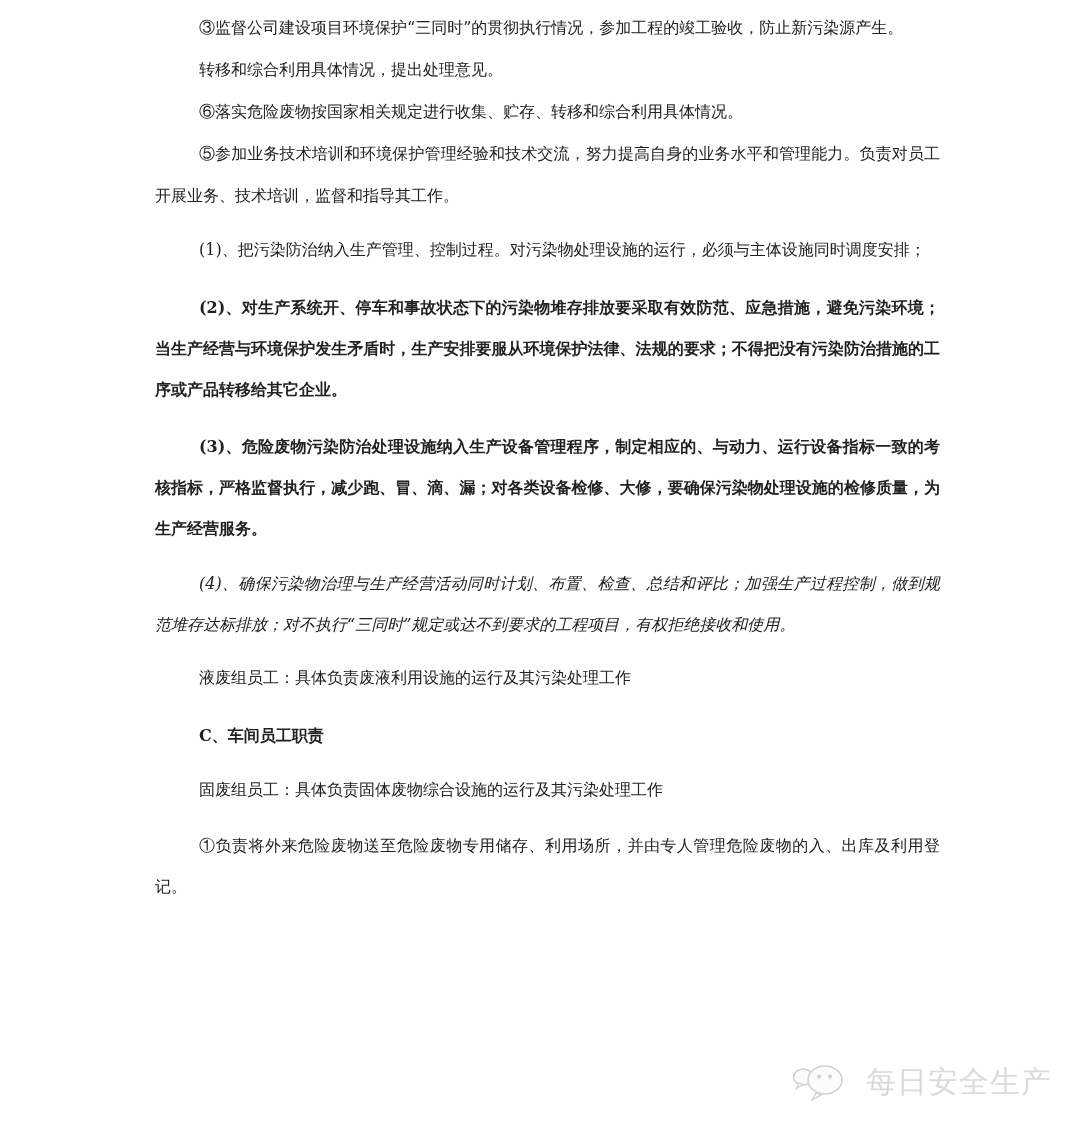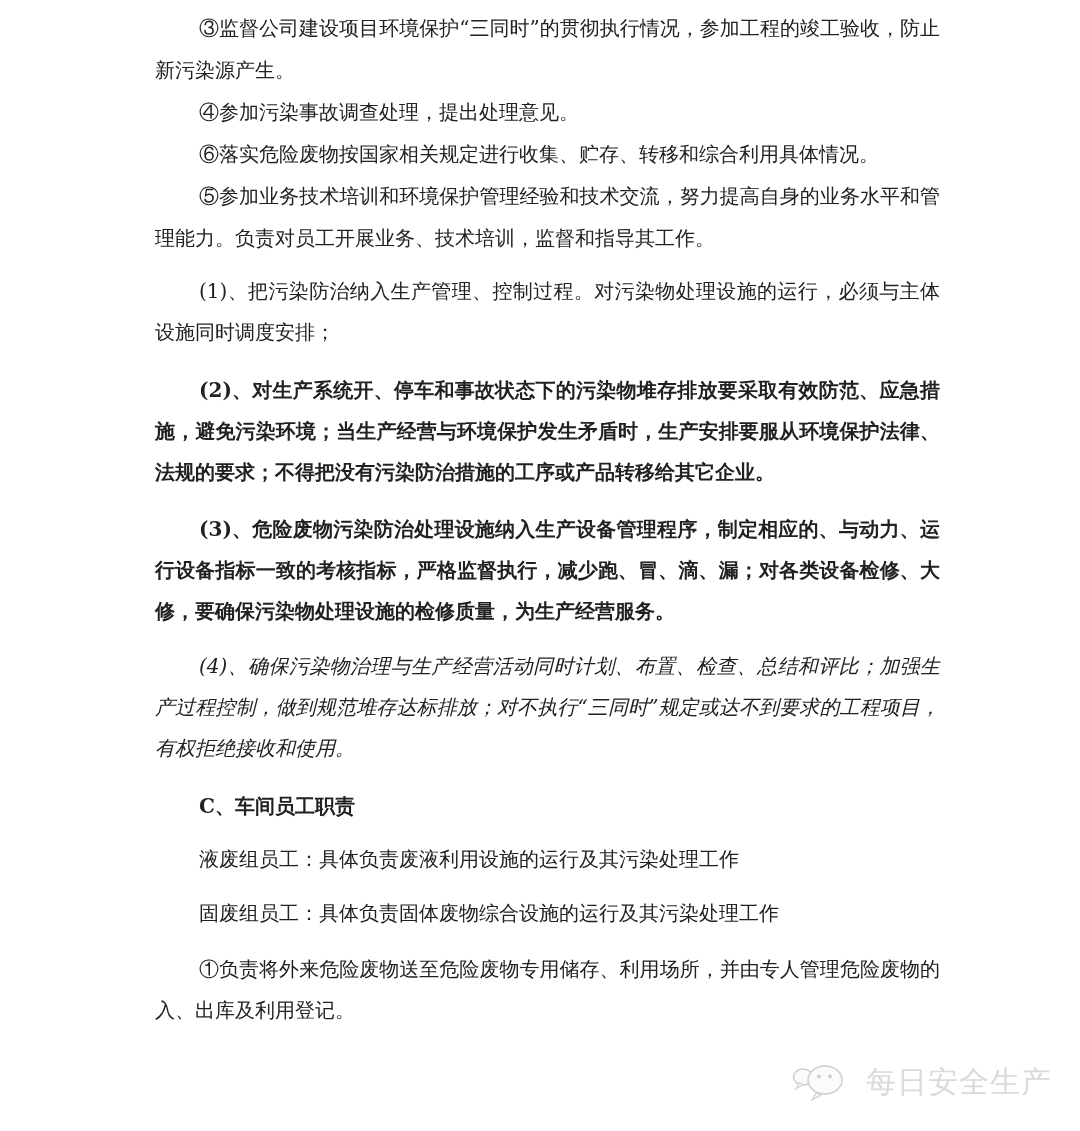--- a/index.html
+++ b/index.html
@@ -13,21 +13,21 @@
     position: relative;
     overflow: hidden;
     font-family: "DejaVu Serif", "Liberation Serif", serif;
     color: #212121;
   }
   .doc {
     padding: 7px 140px 0 155px;
   }
   .doc p {
     margin: 0;
-    font-size: 20px;
+    font-size: 16px;
     line-height: 42px;
     text-indent: 44px;
     text-align: justify;
   }
   
   .doc p.sp { line-height: 41px; }
   .mt8  { margin-top: 8px  !important; }
   .mt12 { margin-top: 12px !important; }
   .mt13 { margin-top: 13px !important; }
   .mt14 { margin-top: 14px !important; font-style: italic; }
@@ -51,29 +51,29 @@
     text-shadow: 1px 1px 0 #ffffff;
     white-space: nowrap;
   }
   .wm-icon { display: block; }
 </style>
 </head>
 <body>
 
 <div class="doc">
   <p>③监督公司建设项目环境保护“三同时”的贯彻执行情况，参加工程的竣工验收，防止新污染源产生。</p>
-  <p>④参加污染事故调查处理，提出处理意见。</p>
+  <p>转移和综合利用具体情况，提出处理意见。</p>
   <p>⑥落实危险废物按国家相关规定进行收集、贮存、转移和综合利用具体情况。</p>
   <p>⑤参加业务技术培训和环境保护管理经验和技术交流，努力提高自身的业务水平和管理能力。负责对员工开展业务、技术培训，监督和指导其工作。</p>
   <p class="sp mt12">(1)、把污染防治纳入生产管理、控制过程。对污染物处理设施的运行，必须与主体设施同时调度安排；</p>
   <p class="sp mt17">(2)、对生产系统开、停车和事故状态下的污染物堆存排放要采取有效防范、应急措施，避免污染环境；当生产经营与环境保护发生矛盾时，生产安排要服从环境保护法律、法规的要求；不得把没有污染防治措施的工序或产品转移给其它企业。</p>
   <p class="sp mt16">(3)、危险废物污染防治处理设施纳入生产设备管理程序，制定相应的、与动力、运行设备指标一致的考核指标，严格监督执行，减少跑、冒、滴、漏；对各类设备检修、大修，要确保污染物处理设施的检修质量，为生产经营服务。</p>
   <p class="sp mt14">(4)、确保污染物治理与生产经营活动同时计划、布置、检查、总结和评比；加强生产过程控制，做到规范堆存达标排放；对不执行“三同时”规定或达不到要求的工程项目，有权拒绝接收和使用。</p>
+  <p class="sp mt12">液废组员工：具体负责废液利用设施的运行及其污染处理工作</p>
   <p class="sp mt17">C、车间员工职责</p>
-  <p class="sp mt12">液废组员工：具体负责废液利用设施的运行及其污染处理工作</p>
   <p class="sp mt13">固废组员工：具体负责固体废物综合设施的运行及其污染处理工作</p>
   <p class="sp mt15">①负责将外来危险废物送至危险废物专用储存、利用场所，并由专人管理危险废物的入、出库及利用登记。</p>
 </div>
 
 <div class="watermark">
   <span>
     <svg class="wm-icon" width="52" height="40" viewBox="0 0 52 40" xmlns="http://www.w3.org/2000/svg">
       <ellipse cx="11" cy="14" rx="9.5" ry="8" fill="#fbfbfb" stroke="#cfcfcf" stroke-width="1.5"></ellipse>
       <path d="M7 20 L4 26 L11 21.5 Z" fill="#fbfbfb" stroke="#cfcfcf" stroke-width="1.2"></path>
       <ellipse cx="33" cy="17" rx="17" ry="14" fill="#fbfbfb" stroke="#cfcfcf" stroke-width="1.5"></ellipse>

